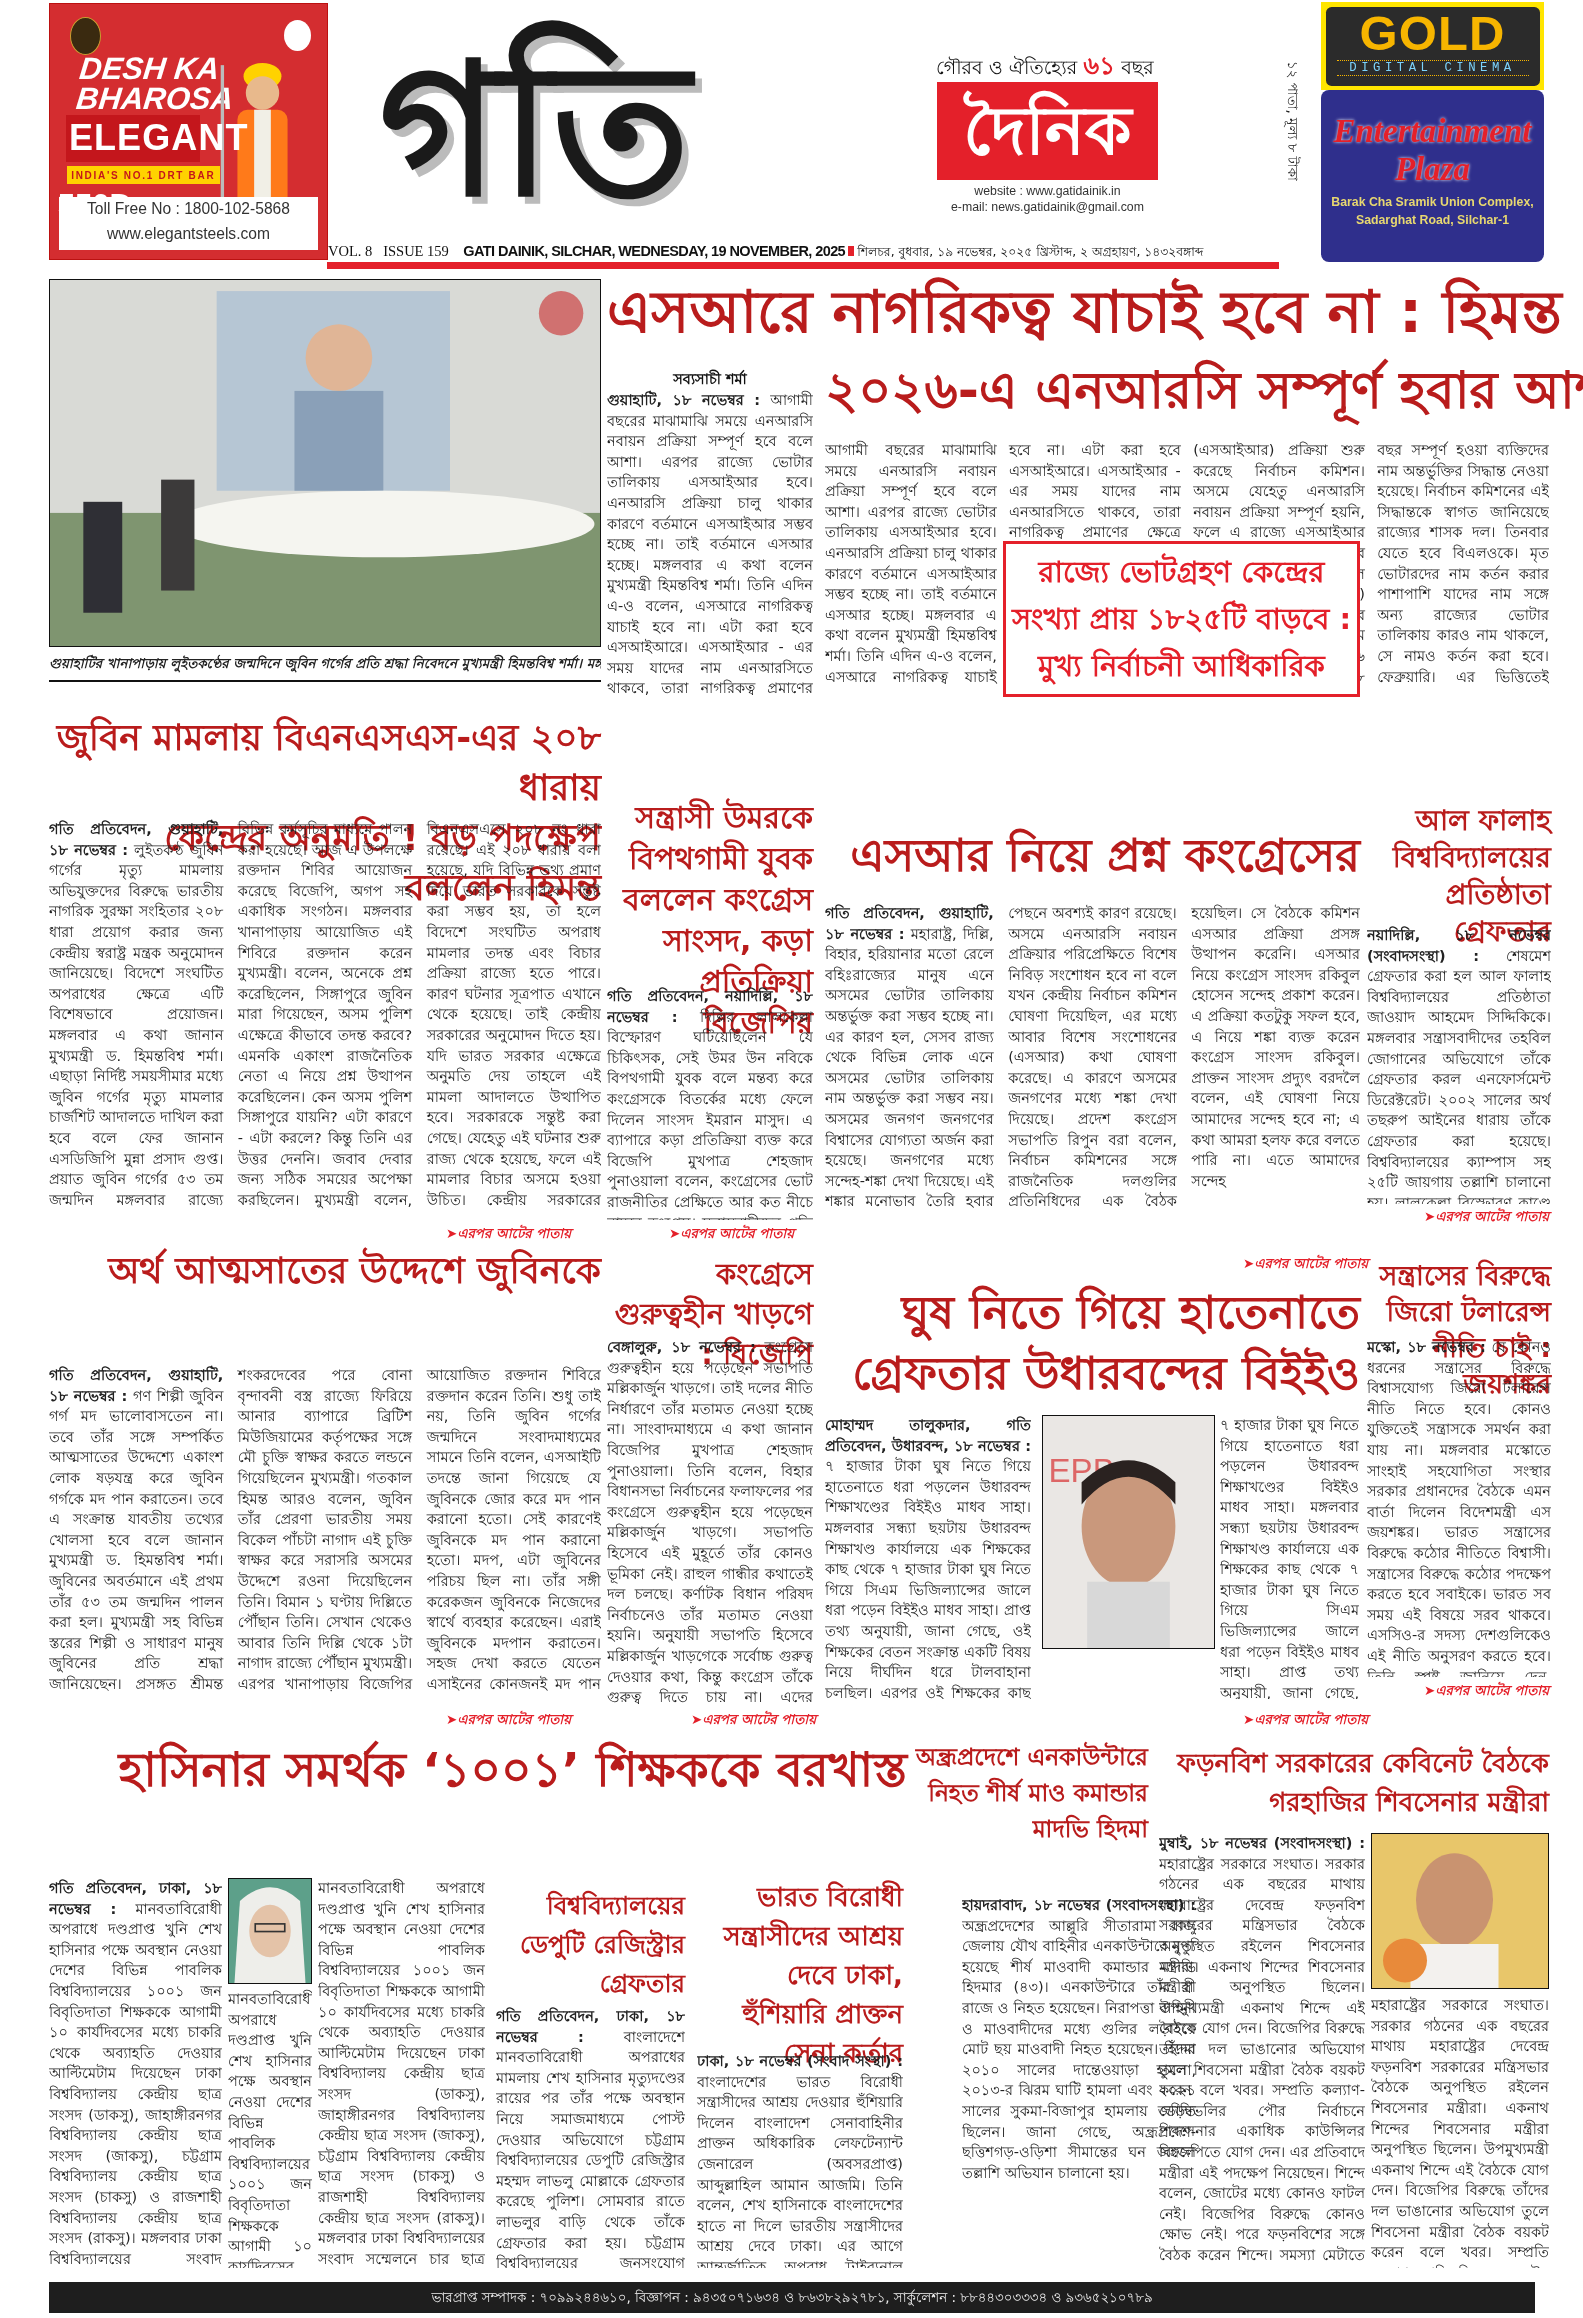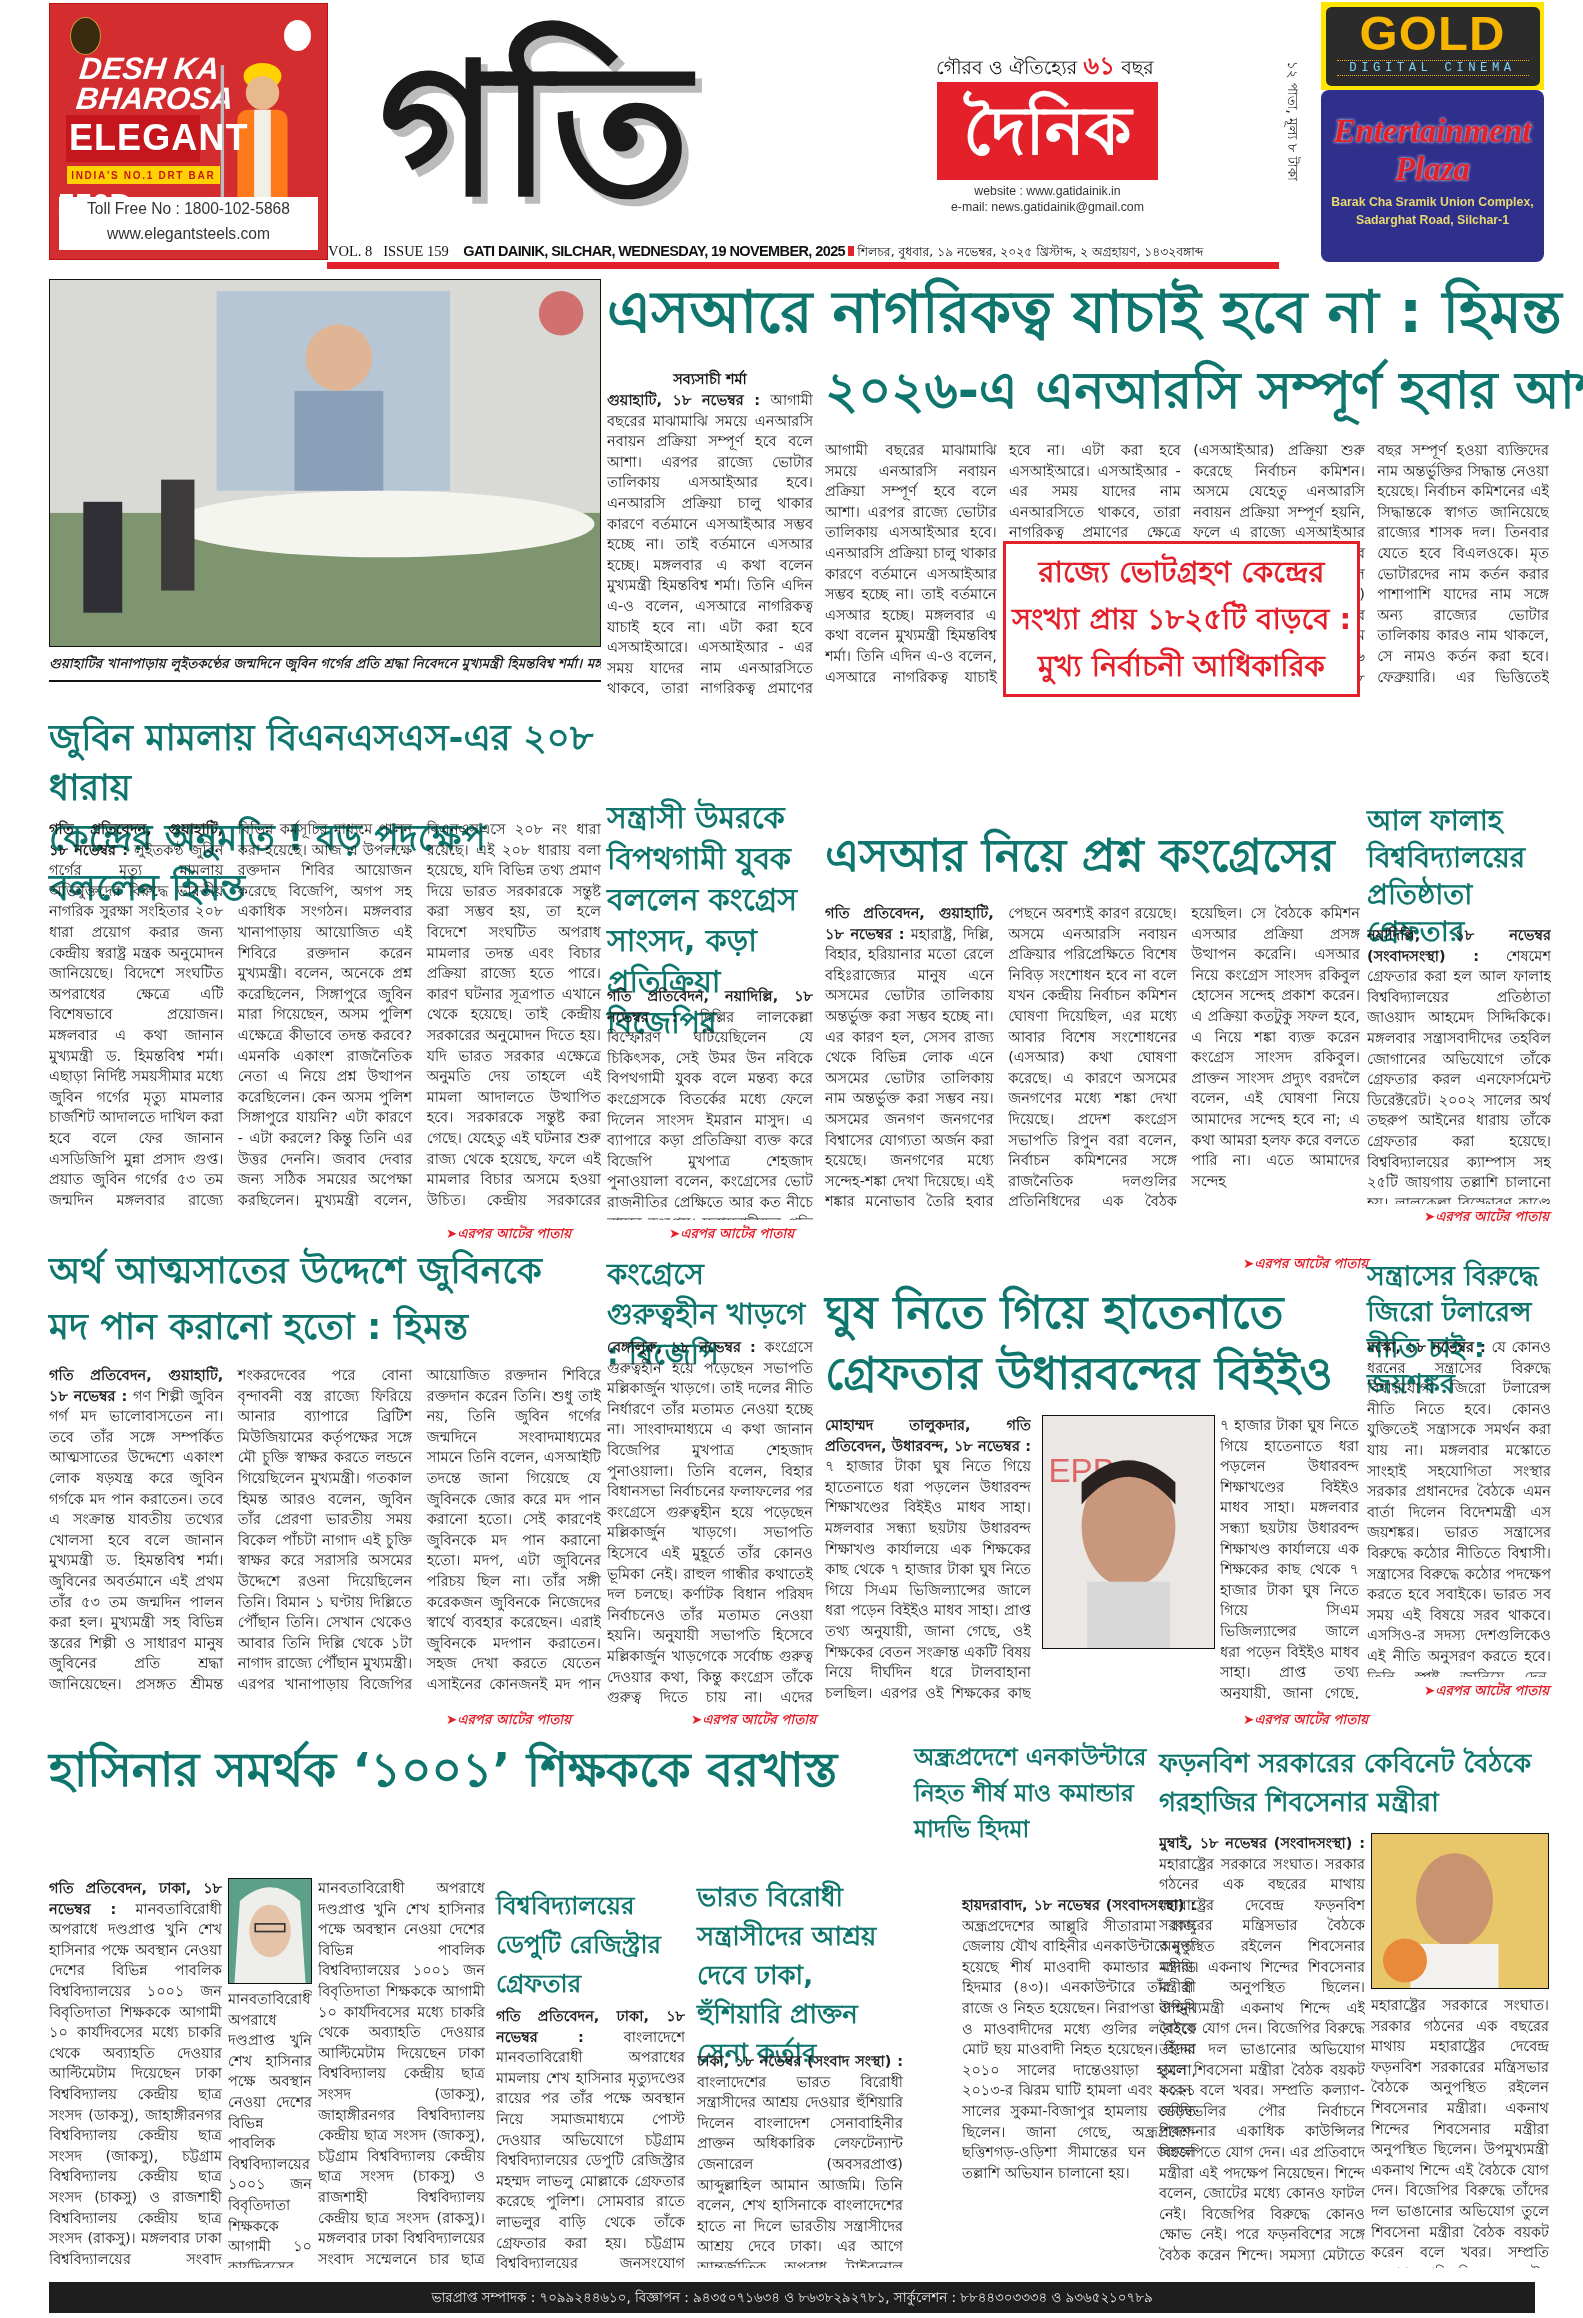--- a/index.html
+++ b/index.html
@@ -30,21 +30,21 @@
   .ad-right .plaza { background:#2f2f8c; height:172px; text-align:center; color:#fff;border-radius:8px; }
   .ad-right .ent { color:#e4202a; font:italic bold 33px "Liberation Serif", serif; text-shadow:0 0 3.3px #fff; padding-top:22px; line-height:38px; }
   .ad-right .addr { color:#e8d870; font:bold 12.3px "Liberation Sans", sans-serif; line-height:18px; margin-top:4.5px; }
 
   .dateline { left:328px; top:240px; width:951px; height:22px; font:14.5px "Liberation Serif", serif; line-height:22px; white-space:nowrap; }
   .dateline b { font-family:"Liberation Sans", sans-serif; font-weight:bold; letter-spacing:-0.6px; }
   .dateline .sq { display:inline-block; width:5.6px; height:10px; background:#e4202a; margin:0 3.3px; }
   .redrule { left:327px; top:262px; width:952px; height:6.7px; background:#e4202a; }
 
   
-  .head { font-family:"DejaVu Sans", sans-serif; font-weight:bold; color:#0f766e; text-align:left; line-height:1.15; }
+  .head { font-family:"DejaVu Sans", sans-serif; font-weight:bold; color:#b91c1c; text-align:right; line-height:1.15; }
   .body { font:14.5px "DejaVu Sans", sans-serif; line-height:20.6px; color:#222; text-align:justify; }
   .cols3 { column-count:3; column-gap:14.5px; }
   .cols4 { column-count:4; column-gap:12.3px; }
   .cont { color:#e4202a; font-style:italic; font-weight:bold; white-space:nowrap; }
   .cont::before { content:"➤"; }
   .dateline-lead { font-weight:bold; }
   .photo { background:linear-gradient(160deg,#e8e4dc,#b9c7cf 40%,#8ca383 70%,#d3d6d5); border:1.7px solid #111; box-sizing:border-box; }
   .caption { font:italic bold 13.4px "DejaVu Sans", sans-serif; color:#222; border-bottom:2.2px solid #111; white-space:nowrap; overflow:hidden; }
   .redbox { border:3.3px solid #e4202a; color:#e4202a; text-align:center; font:bold 29px "DejaVu Sans", sans-serif; line-height:47px; background:#fff; box-sizing:border-box; }
   .footer { left:49px; top:2282px; width:1486px; height:31px; background:#1e1e1e; color:#eee; font:13.4px "DejaVu Sans", sans-serif; text-align:center; line-height:31px; }
@@ -179,21 +179,20 @@
 
 <div class="abs head" style="left:1367px;top:1226px;width:184px;font-size:27px;line-height:36px;margin-top:32px;">সন্ত্রাসের বিরুদ্ধে জিরো টলারেন্স নীতি চাই : জয়শঙ্কর</div>
 <div class="abs body ov" style="left:1367px;top:1337px;width:184px;height:340px;">
   <span class="dateline-lead">মস্কো, ১৮ নভেম্বর :</span>
   <span>যে কোনও ধরনের সন্ত্রাসের বিরুদ্ধে বিশ্বাসযোগ্য জিরো টলারেন্স নীতি নিতে হবে। কোনও যুক্তিতেই সন্ত্রাসকে সমর্থন করা যায় না। মঙ্গলবার মস্কোতে সাংহাই সহযোগিতা সংস্থার সরকার প্রধানদের বৈঠকে এমন বার্তা দিলেন বিদেশমন্ত্রী এস জয়শঙ্কর। ভারত সন্ত্রাসের বিরুদ্ধে কঠোর নীতিতে বিশ্বাসী। সন্ত্রাসের বিরুদ্ধে কঠোর পদক্ষেপ করতে হবে সবাইকে। ভারত সব সময় এই বিষয়ে সরব থাকবে। এসসিও-র সদস্য দেশগুলিকেও এই নীতি অনুসরণ করতে হবে। তিনি স্পষ্ট জানিয়ে দেন, এসসিও প্রতিষ্ঠার মূল উদ্দেশ্য সন্ত্রাসবাদ, বিচ্ছিন্নতাবাদ ও চরমপন্থার বিরুদ্ধে লড়াই। তাই এই বিষয়ে কোনও আপস চলবে না বলে তিনি জানান। তৎপরতা</span>
 </div>
 <div class="abs cont" style="left:1424px;top:1681px;font-size:13.4px;">এরপর আটের পাতায়</div>
 
 <div class="abs head" style="left:49px;top:1243px;width:552px;font-size:36px;line-height:56px;">
   <div>অর্থ আত্মসাতের উদ্দেশে জুবিনকে</div>
-  <div>মদ পান করানো হতো : হিমন্ত</div>
 </div>
 <div class="abs body cols3 ov" style="left:49px;top:1365px;width:552px;height:334px;">
   <span class="dateline-lead">গতি প্রতিবেদন, গুয়াহাটি, ১৮ নভেম্বর :</span>
   <span>গণ শিল্পী জুবিন গর্গ মদ ভালোবাসতেন না। তবে তাঁর সঙ্গে সম্পর্কিত আত্মসাতের উদ্দেশ্যে একাংশ লোক ষড়যন্ত্র করে জুবিন গর্গকে মদ পান করাতেন। তবে এ সংক্রান্ত যাবতীয় তথ্যের খোলসা হবে বলে জানান মুখ্যমন্ত্রী ড. হিমন্তবিশ্ব শর্মা। জুবিনের অবর্তমানে এই প্রথম তাঁর ৫৩ তম জন্মদিন পালন করা হল। মুখ্যমন্ত্রী সহ বিভিন্ন স্তরের শিল্পী ও সাধারণ মানুষ জুবিনের প্রতি শ্রদ্ধা জানিয়েছেন। প্রসঙ্গত শ্রীমন্ত শংকরদেবের পরে বোনা বৃন্দাবনী বস্ত্র রাজ্যে ফিরিয়ে আনার ব্যাপারে ব্রিটিশ মিউজিয়ামের কর্তৃপক্ষের সঙ্গে মৌ চুক্তি স্বাক্ষর করতে লন্ডনে গিয়েছিলেন মুখ্যমন্ত্রী। গতকাল হিমন্ত আরও বলেন, জুবিন তাঁর প্রেরণা ভারতীয় সময় বিকেল পাঁচটা নাগাদ এই চুক্তি স্বাক্ষর করে সরাসরি অসমের উদ্দেশে রওনা দিয়েছিলেন তিনি। বিমান ১ ঘণ্টায় দিল্লিতে পৌঁছান তিনি। সেখান থেকেও আবার তিনি দিল্লি থেকে ১টা নাগাদ রাজ্যে পৌঁছান মুখ্যমন্ত্রী। এরপর খানাপাড়ায় বিজেপির আয়োজিত রক্তদান শিবিরে রক্তদান করেন তিনি। শুধু তাই নয়, তিনি জুবিন গর্গের জন্মদিনে সংবাদমাধ্যমের সামনে তিনি বলেন, এসআইটি তদন্তে জানা গিয়েছে যে জুবিনকে জোর করে মদ পান করানো হতো। সেই কারণেই জুবিনকে মদ পান করানো হতো। মদপ, এটা জুবিনের পরিচয় ছিল না। তাঁর সঙ্গী করেকজন জুবিনকে নিজেদের স্বার্থে ব্যবহার করেছেন। এরাই জুবিনকে মদপান করাতেন। সহজ দেখা করতে যেতেন এসাইনের কোনজনই মদ পান করা আনেননি। তাঁর সঙ্গীরাই এই অপকর্ম করেছেন। অথচ সহজ-সরল এই ফ্লেক্সিবেল ব্যবহার করে জুবিনকে তাঁরা নিজেদের স্বার্থে লাগিয়েছেন। তিনি বলেন, দুর্ভাগ্যজনক ঘটনা হল, রাজ্যের বহু ব্যক্তি সমাজমাধ্যমে যে মদ নিবেদন করে জুবিনকে শ্রদ্ধা জানিয়েছেন, তা ঠিক নয়। প্রতিবাদ করেছেন মুখ্যমন্ত্রী। একটি ভিডিও দেখিয়ে জুবিনের স্মৃতি বাঁচিয়ে রাখার চেষ্টা চলছে। মানুষকে এসব থেকে দূরে থাকার আহ্বান জানান তিনি। জুবিনের পরিচয় ছিল সংগীত। অন্যায়ের বিরুদ্ধে প্রতিবাদ করা ছিল তাঁর অঙ্গীকার। তিনি বিজেপি নতুন প্রজন্মকে</span>
 </div>
 <div class="abs cont" style="left:446px;top:1710px;font-size:13.4px;">এরপর আটের পাতায়</div>
 
 <div class="abs head" style="left:607px;top:1254px;width:206px;font-size:29px;line-height:40px;">কংগ্রেসে গুরুত্বহীন খাড়গে : বিজেপি</div>
 <div class="abs body ov" style="left:607px;top:1337px;width:206px;height:368px;">
   <span class="dateline-lead">বেঙ্গালুরু, ১৮ নভেম্বর :</span>

